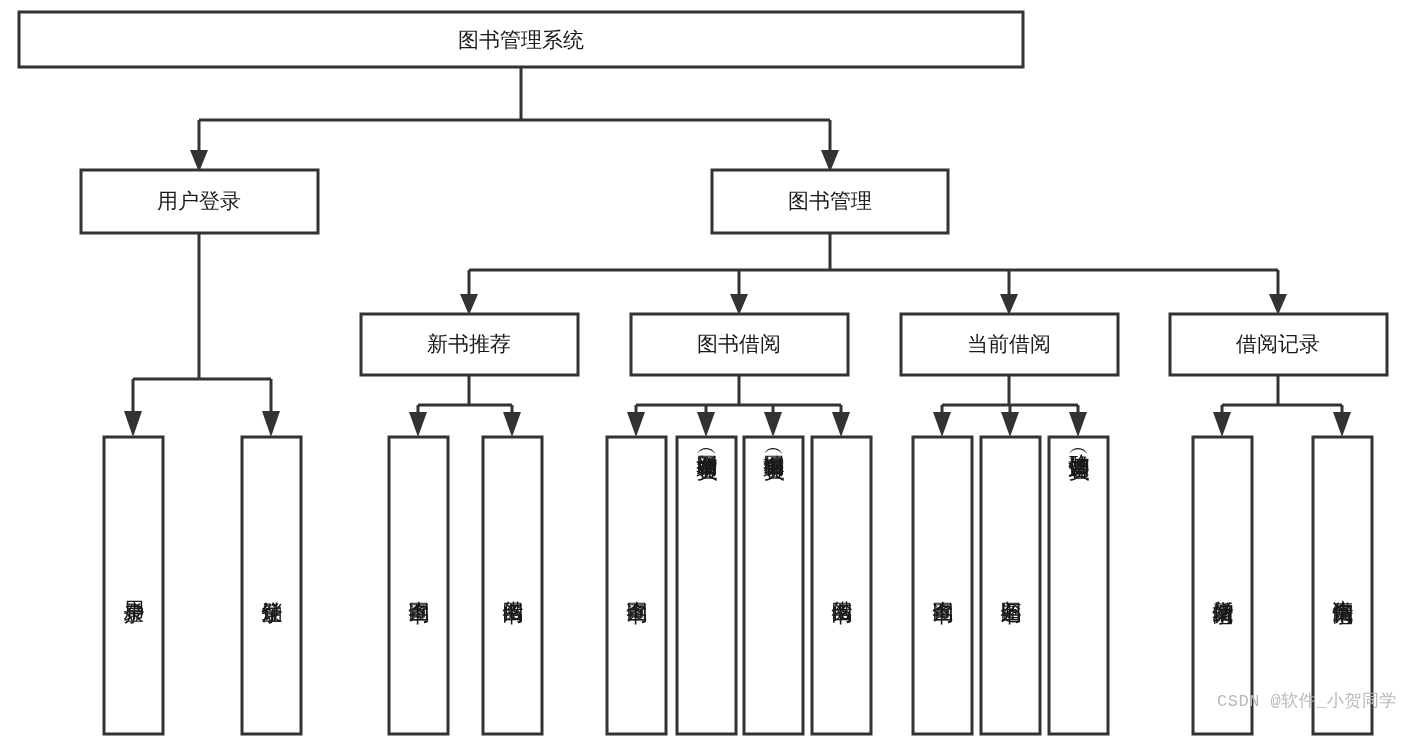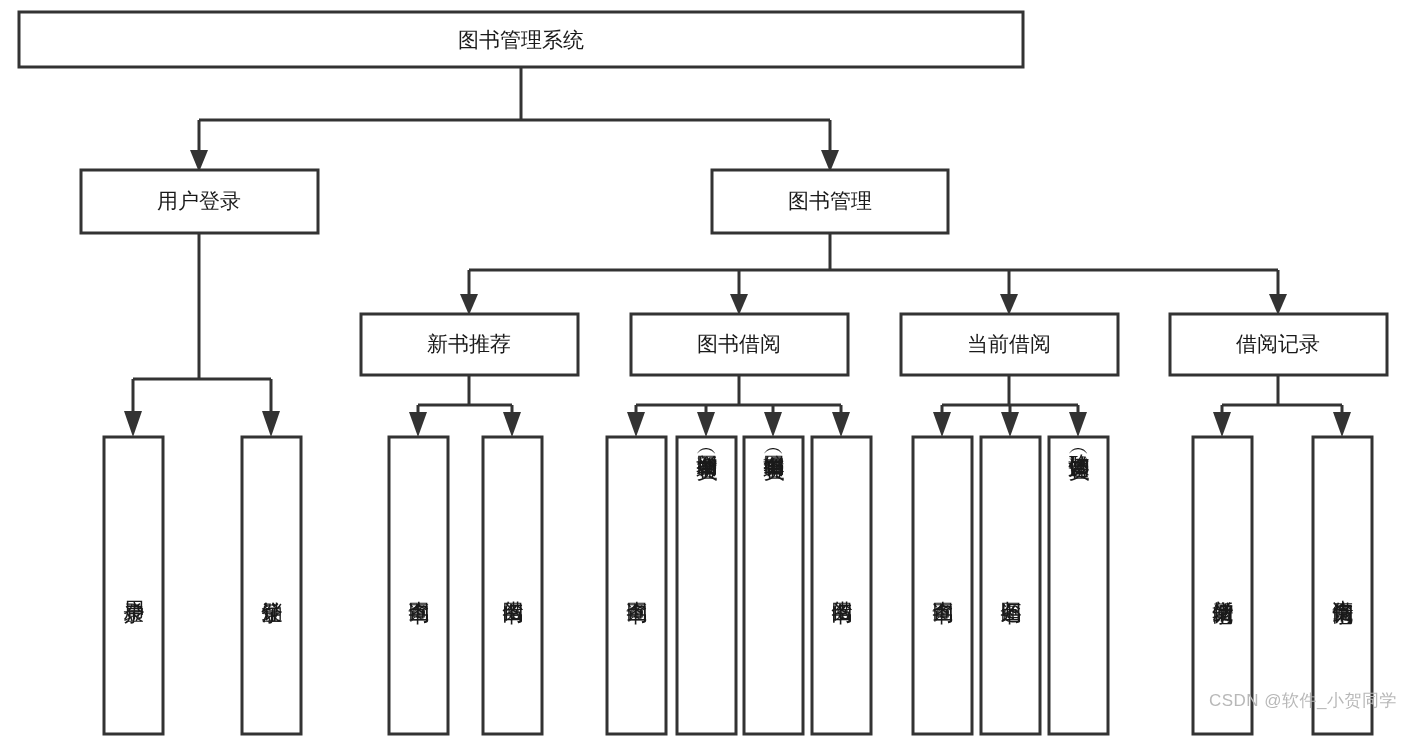--- a/index.html
+++ b/index.html
@@ -64,21 +64,21 @@
     line-height: 1.18;
     color: #1a1a1a;
     letter-spacing: 1px;
     white-space: nowrap;
     text-align: center;
   }
   .watermark {
     position: absolute;
     right: 8px;
     bottom: 4px;
-    font-family: Liberation Sans, sans-serif;
+    font-family: Liberation Mono, monospace;
     font-size: 17px;
     color: #b8b8b8;
     white-space: nowrap;
     letter-spacing: 0.5px;
   }
 </style>
 </head>
 <body>
 
 <div id="diagram-root">

